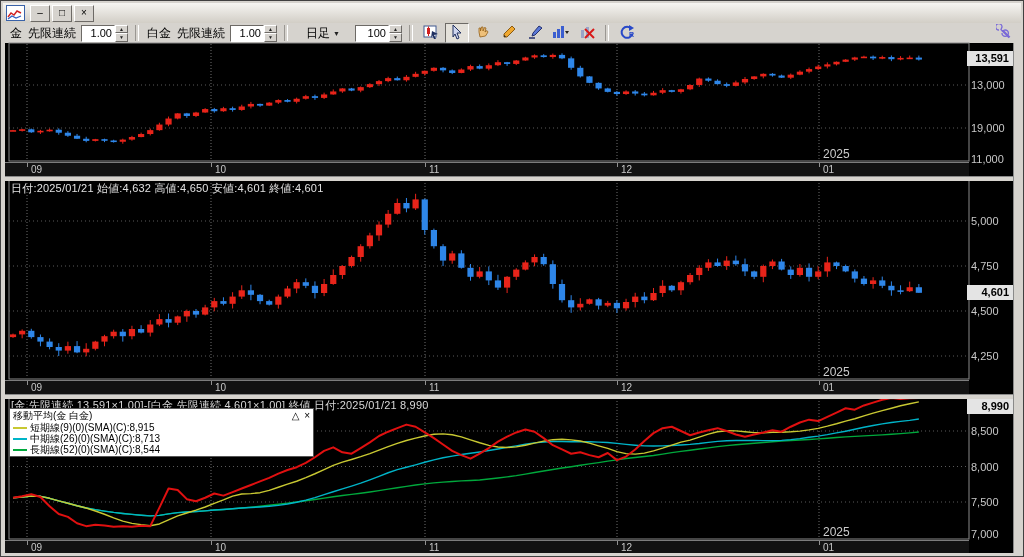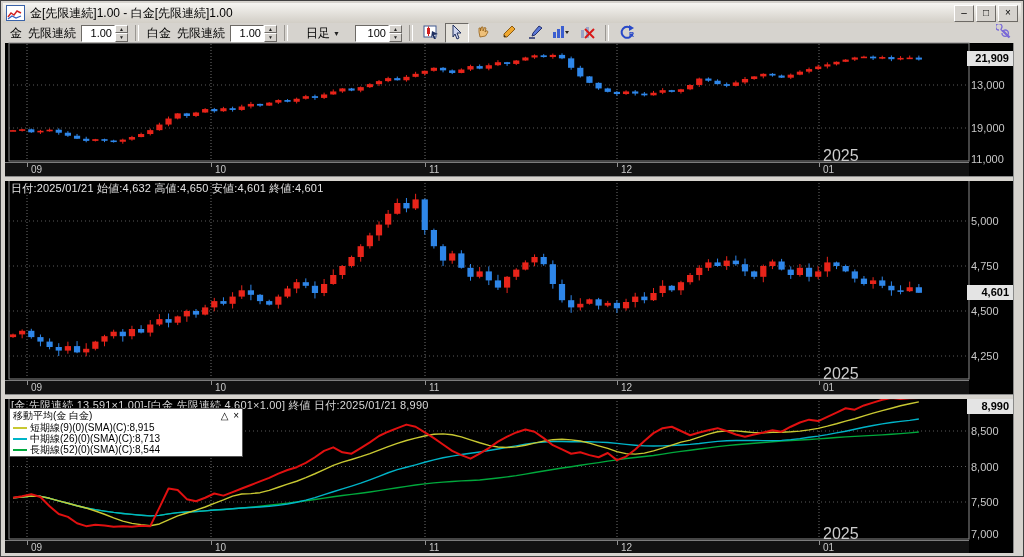--- a/index.html
+++ b/index.html
@@ -29,47 +29,46 @@
   .ibtn.active{border:1px solid;border-color:#6d6a66 #fff #fff #6d6a66;background:#e4e1da;}
   .tb-spacer{flex:1 1 auto;}
   
   .charts-bg{position:absolute;left:4px;top:42px;width:1008px;height:510px;background:#000;}
   #chart-svg{position:absolute;left:0;top:0;}
   .xstrip{position:absolute;left:4px;width:964px;height:13px;background:#121212;border-top:1px solid #7d7d7d;}
   .mon{position:absolute;top:1px;font-size:10px;color:#c8c8c8;}
   .mtick{position:absolute;top:0;width:1px;height:4px;background:#909090;}
   .panel-sep{position:absolute;left:4px;width:1008px;height:4px;background:#d6d3ce;border-top:1px solid #8a8a8a;}
   .info{position:absolute;left:10px;font-size:11px;color:#e2e2e2;white-space:nowrap;letter-spacing:0.2px;}
-  .year{position:absolute;font-size:16px;color:#cccccc;}
+  .year{position:absolute;font-size:12px;color:#cccccc;}
   .ylab{position:absolute;left:970px;font-size:11px;color:#c8c8c8;}
   .pricebox{position:absolute;left:966px;width:46px;height:15px;background:#e4e4e4;color:#000;
     font-size:11px;font-weight:bold;text-align:right;line-height:15px;padding-right:4px;box-sizing:border-box;}
   
-  .legend{position:absolute;left:8px;top:407px;width:234px;background:#fff;border:1px solid #555;
+  .legend{position:absolute;left:8px;top:407px;width:305px;background:#fff;border:1px solid #555;
     font-size:10px;color:#000;padding:1px 3px;box-sizing:border-box;}
   .lg-head{display:flex;justify-content:space-between;height:12px;line-height:12px;}
   .lg-ctl span{margin-left:2px;cursor:default;}
   .lg-row{display:flex;align-items:center;height:11px;line-height:11px;white-space:nowrap;}
   .sw{display:inline-block;width:14px;height:2px;margin-right:3px;flex:0 0 auto;}
   .bottom-strip{position:absolute;left:2px;top:552px;width:1020px;height:3px;background:#d6d3ce;}
   .right-strip{position:absolute;left:1012px;top:42px;width:10px;height:510px;background:#d6d3ce;border-left:1px solid #8a8a8a;}
 </style>
 </head>
 <body>
 
 <div id="win">
 
   <div class="titlebar">
     <span class="title-ico">
       <svg width="15" height="12" viewBox="0 0 15 12">
           <polyline points="1,9 4,5 7,7 10,3 14,5" fill="none" stroke="#d02020" stroke-width="1.4"></polyline>
           <polyline points="1,11 5,8 9,10 14,8" fill="none" stroke="#3060c0" stroke-width="1.2"></polyline>
         </svg>
     </span>
-    <span class="title-txt">金[先限連続]1.00 - 白金[先限連続]1.00</span>
     <span class="wbtns">
       <span class="wbtn">–</span>
       <span class="wbtn">□</span>
       <span class="wbtn">×</span>
     </span>
   </div>
 
   <div class="toolbar">
     <span class="tlbl">金</span>
     <span class="tlbl">先限連続</span>
@@ -653,21 +652,21 @@
   <span class="ylab" style="top:152px">11,000</span>
   <span class="ylab" style="top:214px">5,000</span>
   <span class="ylab" style="top:259px">4,750</span>
   <span class="ylab" style="top:304px">4,500</span>
   <span class="ylab" style="top:349px">4,250</span>
   <span class="ylab" style="top:424px">8,500</span>
   <span class="ylab" style="top:460px">8,000</span>
   <span class="ylab" style="top:495px">7,500</span>
   <span class="ylab" style="top:527px">7,000</span>
 
-  <div class="pricebox" style="top:50px">21,909</div>
+  <div class="pricebox" style="top:50px">13,591</div>
   <div class="pricebox" style="top:284px">4,601</div>
   <div class="pricebox" style="top:398px">8,990</div>
 
   <div class="legend">
     <div class="lg-head">
       <span>移動平均(金 白金)</span>
       <span class="lg-ctl">
         <span>△</span>
         <span>×</span>
       </span>

